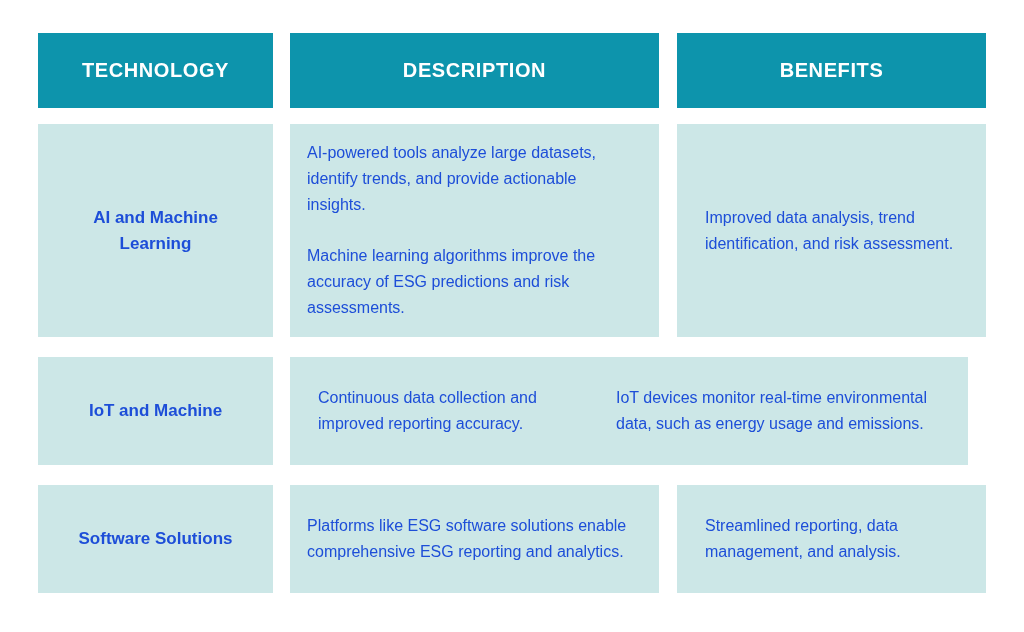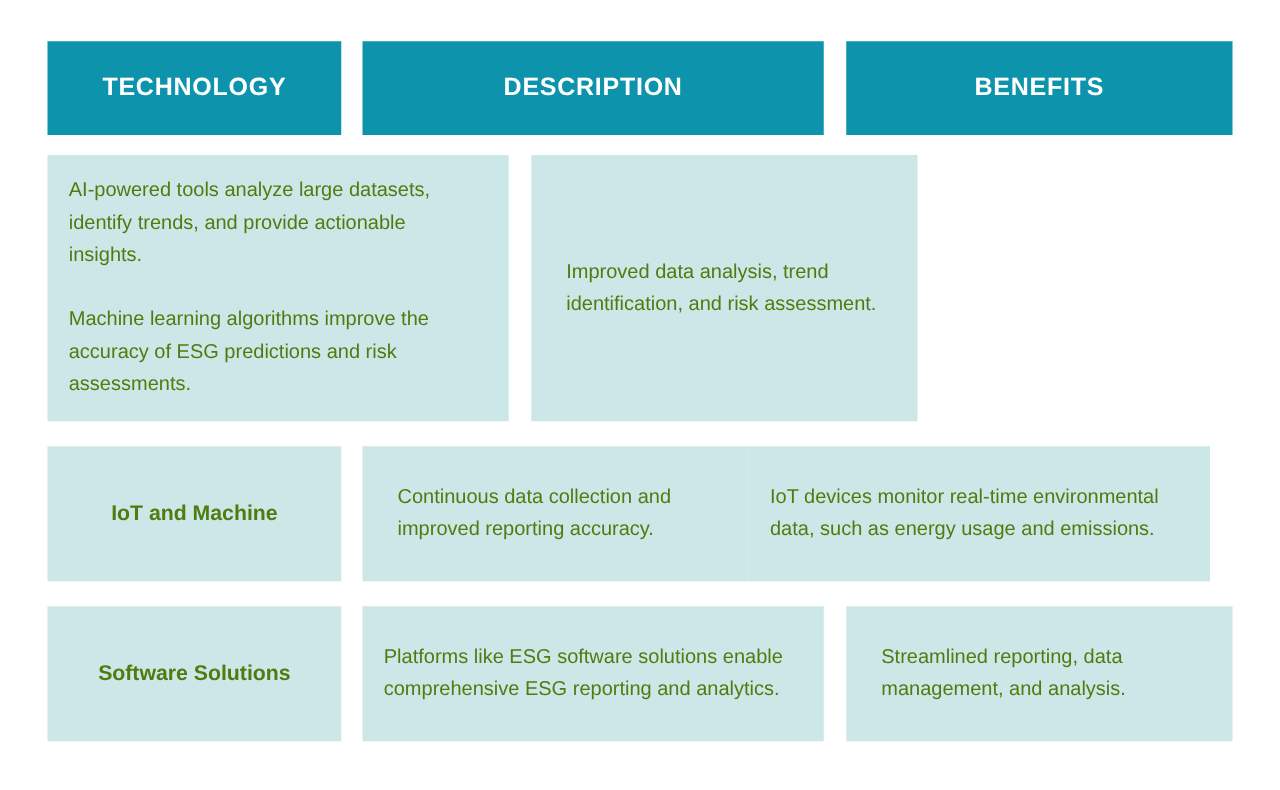--- a/index.html
+++ b/index.html
@@ -73,21 +73,21 @@
     display: flex;
     align-items: center;
     justify-content: center;
     text-transform: uppercase;
     box-sizing: border-box;
   }
 
   
   .body-cell {
     background: #cce7e7;
-    color: #4d7c0f;
+    color: #1d4ed8;
     box-sizing: border-box;
     display: flex;
     flex-direction: column;
     justify-content: center;
   }
 
   .cell-tech {
     align-items: center;
     text-align: center;
     font-weight: bold;
@@ -117,20 +117,21 @@
 <div id="table-wrap">
   <div class="table">
 
     <div class="row header-row">
       <div class="head-cell col-tech">TECHNOLOGY</div>
       <div class="head-cell col-desc">DESCRIPTION</div>
       <div class="head-cell col-benefit">BENEFITS</div>
     </div>
 
     <div class="row body-row body-row-1">
+      <div class="body-cell cell-tech col-tech">AI and Machine Learning</div>
       <div class="body-cell cell-text cell-desc col-desc">
         <p class="para">AI-powered tools analyze large datasets, identify trends, and provide actionable insights.</p>
         <p class="para">Machine learning algorithms improve the accuracy of ESG predictions and risk assessments.</p>
       </div>
       <div class="body-cell cell-text cell-benefit col-benefit">
         <p class="para">Improved data analysis, trend identification, and risk assessment.</p>
       </div>
     </div>
 
     <div class="row body-row body-row-2">

